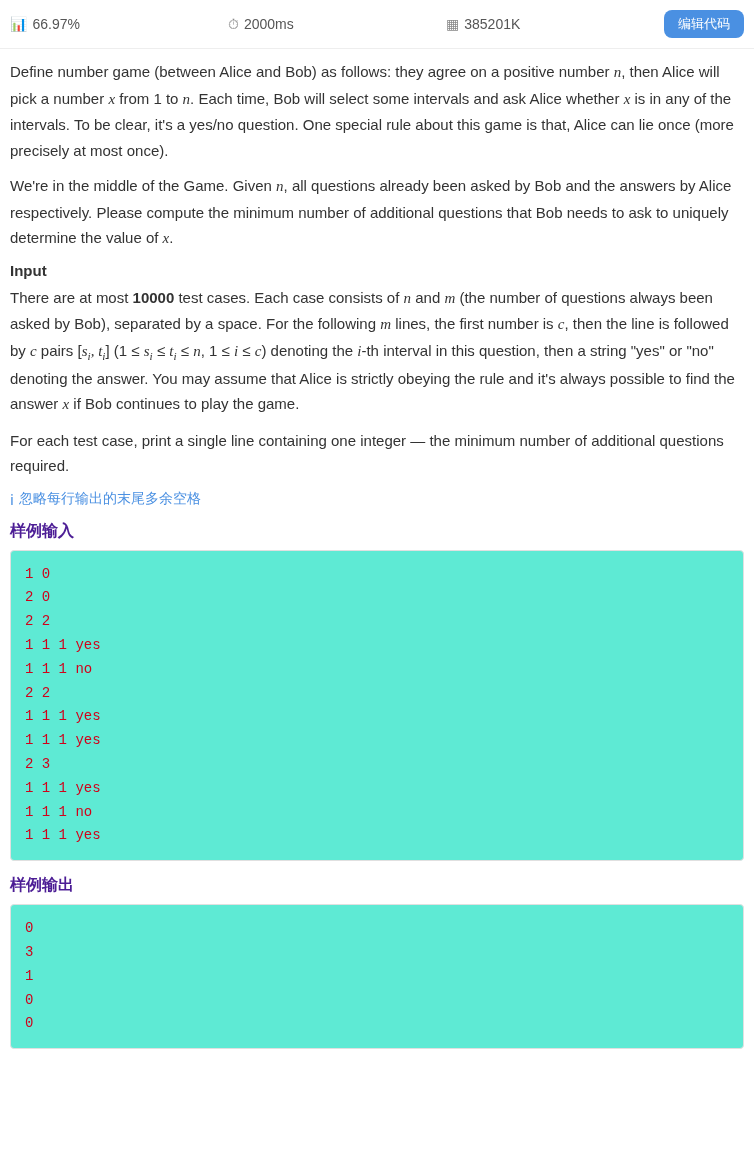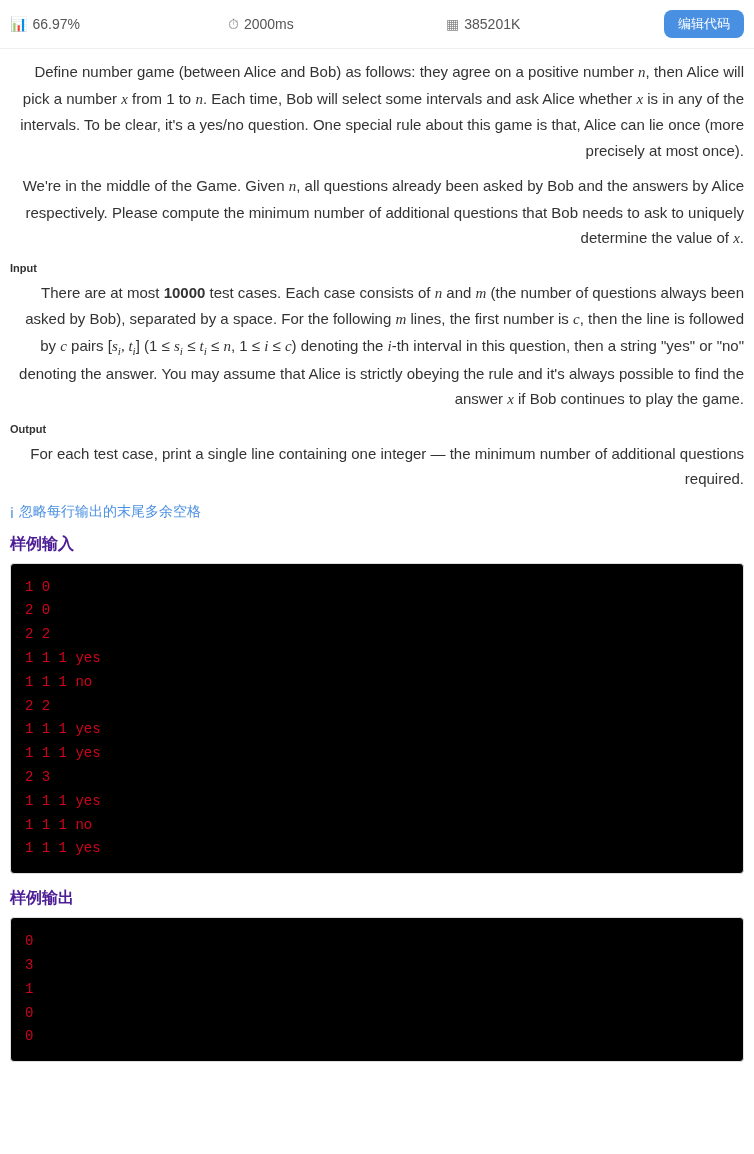--- a/index.html
+++ b/index.html
@@ -48,26 +48,25 @@
 
     .problem-text {
       line-height: 1.7;
       margin-bottom: 10px;
       font-size: 15px;
       color: #333;
     }
 
     .problem-text p {
       margin-bottom: 10px;
-      text-align: right;
     }
 
     .section-title {
       font-weight: bold;
-      font-size: 11px;
+      font-size: 15px;
       margin: 10px 0 6px 0;
       color: #333;
     }
 
     .info-tip {
       display: flex;
       align-items: center;
       gap: 5px;
       color: #4a90e2;
       font-size: 14px;
@@ -85,21 +84,21 @@
       color: #4c1d95;
     }
 
     .code-block {
       border: 1px solid #e0e0e0;
       border-radius: 4px;
       padding: 12px 14px;
       font-family: "Courier New", "Menlo", "Monaco", monospace;
       font-size: 14px;
       color: #d0021b;
-      background: #000000;
+      background: #5eead4;
       margin-bottom: 14px;
       line-height: 1.7;
       white-space: pre;
     }
 
     .source-section {
       margin-top: 16px;
     }
 
     .source-title {
@@ -148,21 +147,20 @@
     </p>
   </div>
 
   <div class="section-title">Input</div>
   <div class="problem-text">
     <p>
       There are at most <strong>10000</strong> test cases. Each case consists of <span class="math">n</span> and <span class="math">m</span> (the number of questions always been asked by Bob), separated by a space. For the following <span class="math">m</span> lines, the first number is <span class="math">c</span>, then the line is followed by <span class="math">c</span> pairs [<span class="math">s<sub>i</sub>, t<sub>i</sub></span>] (1 ≤ <span class="math">s<sub>i</sub></span> ≤ <span class="math">t<sub>i</sub></span> ≤ <span class="math">n</span>, 1 ≤ <span class="math">i</span> ≤ <span class="math">c</span>) denoting the <span class="math">i</span>-th interval in this question, then a string "yes" or "no" denoting the answer. You may assume that Alice is strictly obeying the rule and it's always possible to find the answer <span class="math">x</span> if Bob continues to play the game.
     </p>
   </div>
 
-  <div class="section-title">Output</div>
   <div class="problem-text">
     <p>
       For each test case, print a single line containing one integer — the minimum number of additional questions required.
     </p>
   </div>
 
   <div class="info-tip">
     <span class="info-icon">ℹ</span>
     <span>忽略每行输出的末尾多余空格</span>
   </div>

